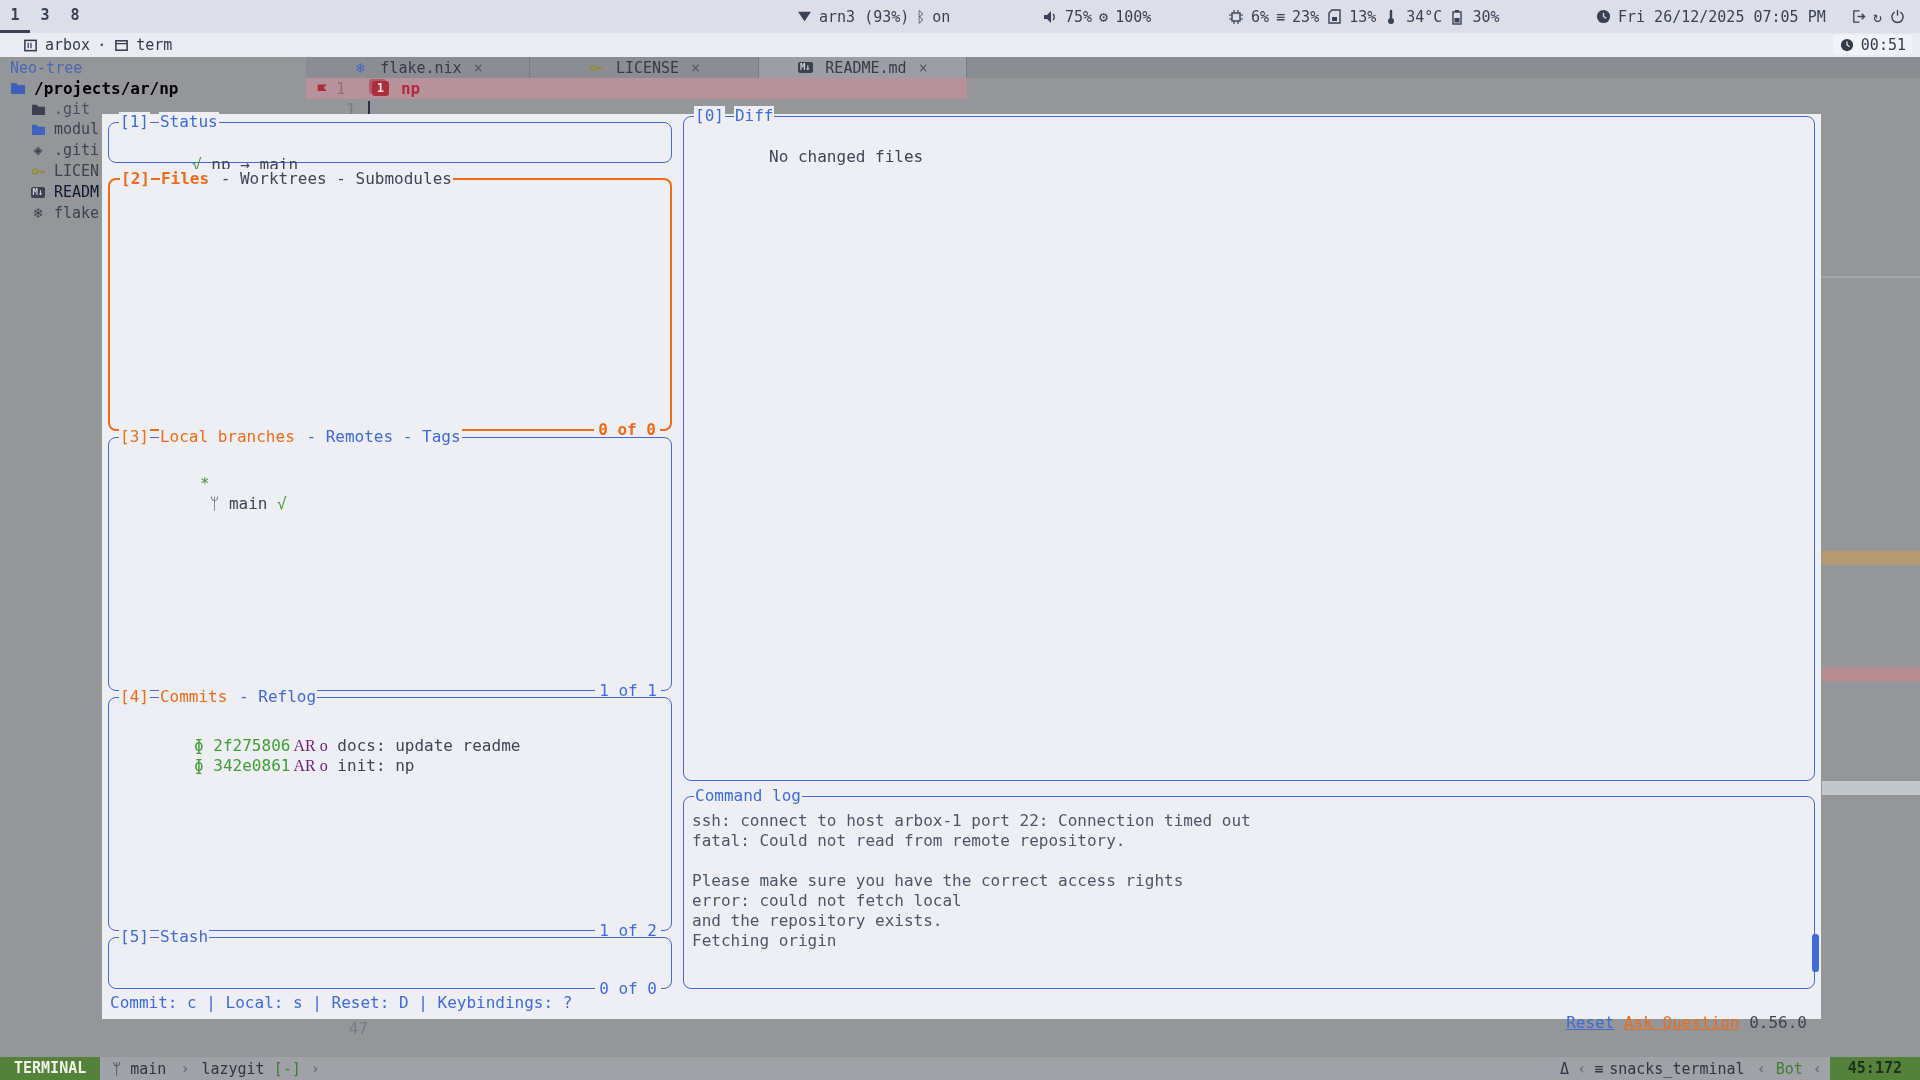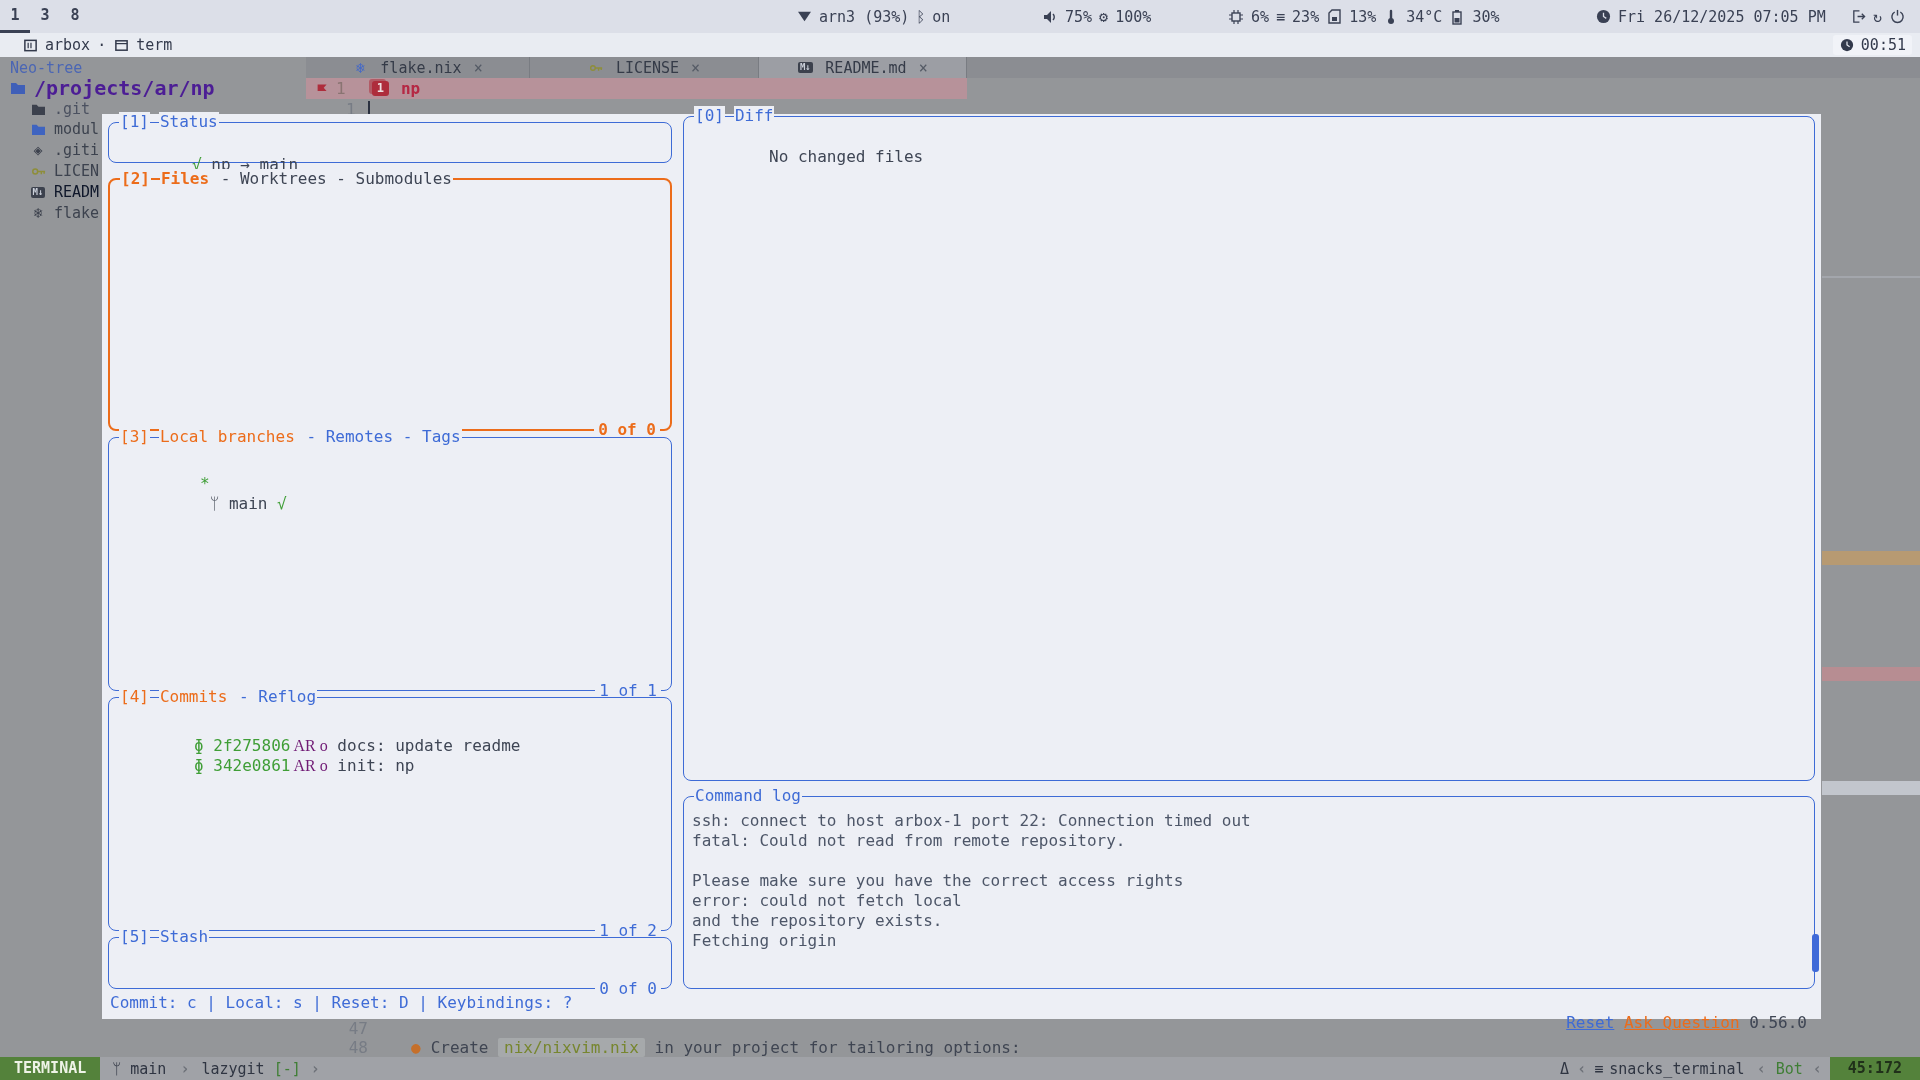--- a/index.html
+++ b/index.html
@@ -19,21 +19,21 @@
   
   .termbar { position:absolute; left:0; top:33px; width:1920px; height:24px; background:#e9ecf2;
              color:#333a4c; font-size:15px; }
   .termbar .tb-group { height:24px; }
   .timechip { background:#f1f3f8; border-radius:3px; padding:0 6px; height:20px; display:flex; align-items:center; gap:6px; }
 
   
   .sidebar { position:absolute; left:0; top:57px; width:306px; height:999px; background:#949699; }
   .nt-row { position:absolute; height:20px; display:flex; align-items:center; gap:8px; font-size:15px; color:#3c424e; white-space:pre; }
   .nt-title { color:#4b66b4;text-align:right; }
-  .nt-root { color:#4c1d95; font-weight:bold; font-size:20px; }
+  .nt-root { color:#000000; font-weight:bold; font-size:16px; }
   .nt-dim { color:#4b5160; }
   .nt-amber { color:#0f172a; }
   .icon16 { display:inline-flex; width:16px; height:16px; align-items:center; justify-content:center; flex:0 0 16px; }
 
   .tabbar { position:absolute; left:306px; top:57px; width:1614px; height:21px; background:#8b8d92; display:flex; }
   .tab { height:21px; display:flex; align-items:center; justify-content:center; gap:12px;
          border-right:1px solid #797c82; color:#353b48; font-size:15px; }
   .tab.active { background:#9c9ea4; }
   .tab .close { color:#555b66; }
 
@@ -254,27 +254,20 @@
     <span class="heading-text" style="margin-left:12px">np</span>
   </div>
 
   <div class="edit-row2">
     <span class="lnum" style="margin-left:40px">1</span>
     <span class="cursorbar" style="margin-left:12px"></span>
   </div>
 
   <div class="bottom-line" style="top:1019px">
     <span class="lnum">47</span>
-  </div>
-  <div class="bottom-line" style="top:1038px">
-    <span class="lnum">48</span>
-    <span class="bullet" style="margin-left:43px">●</span>
-    <span style="margin-left:10px">Create </span>
-    <span class="codechip">nix/nixvim.nix</span>
-    <span> in your project for tailoring options:</span>
   </div>
 
   <div class="rstrip-band" style="top:276px; height:2px; background:#a3a6ac"></div>
   <div class="rstrip-band" style="top:551px; height:14px; background:#b79a72"></div>
   <div class="rstrip-band" style="top:667px; height:14px; background:#b78d92"></div>
   <div class="rstrip-band" style="top:781px; height:14px; background:#c2c6cd"></div>
 
   <div class="lg">
 
     <div class="panel" style="left:6px; top:8px; width:564px; height:41px">

